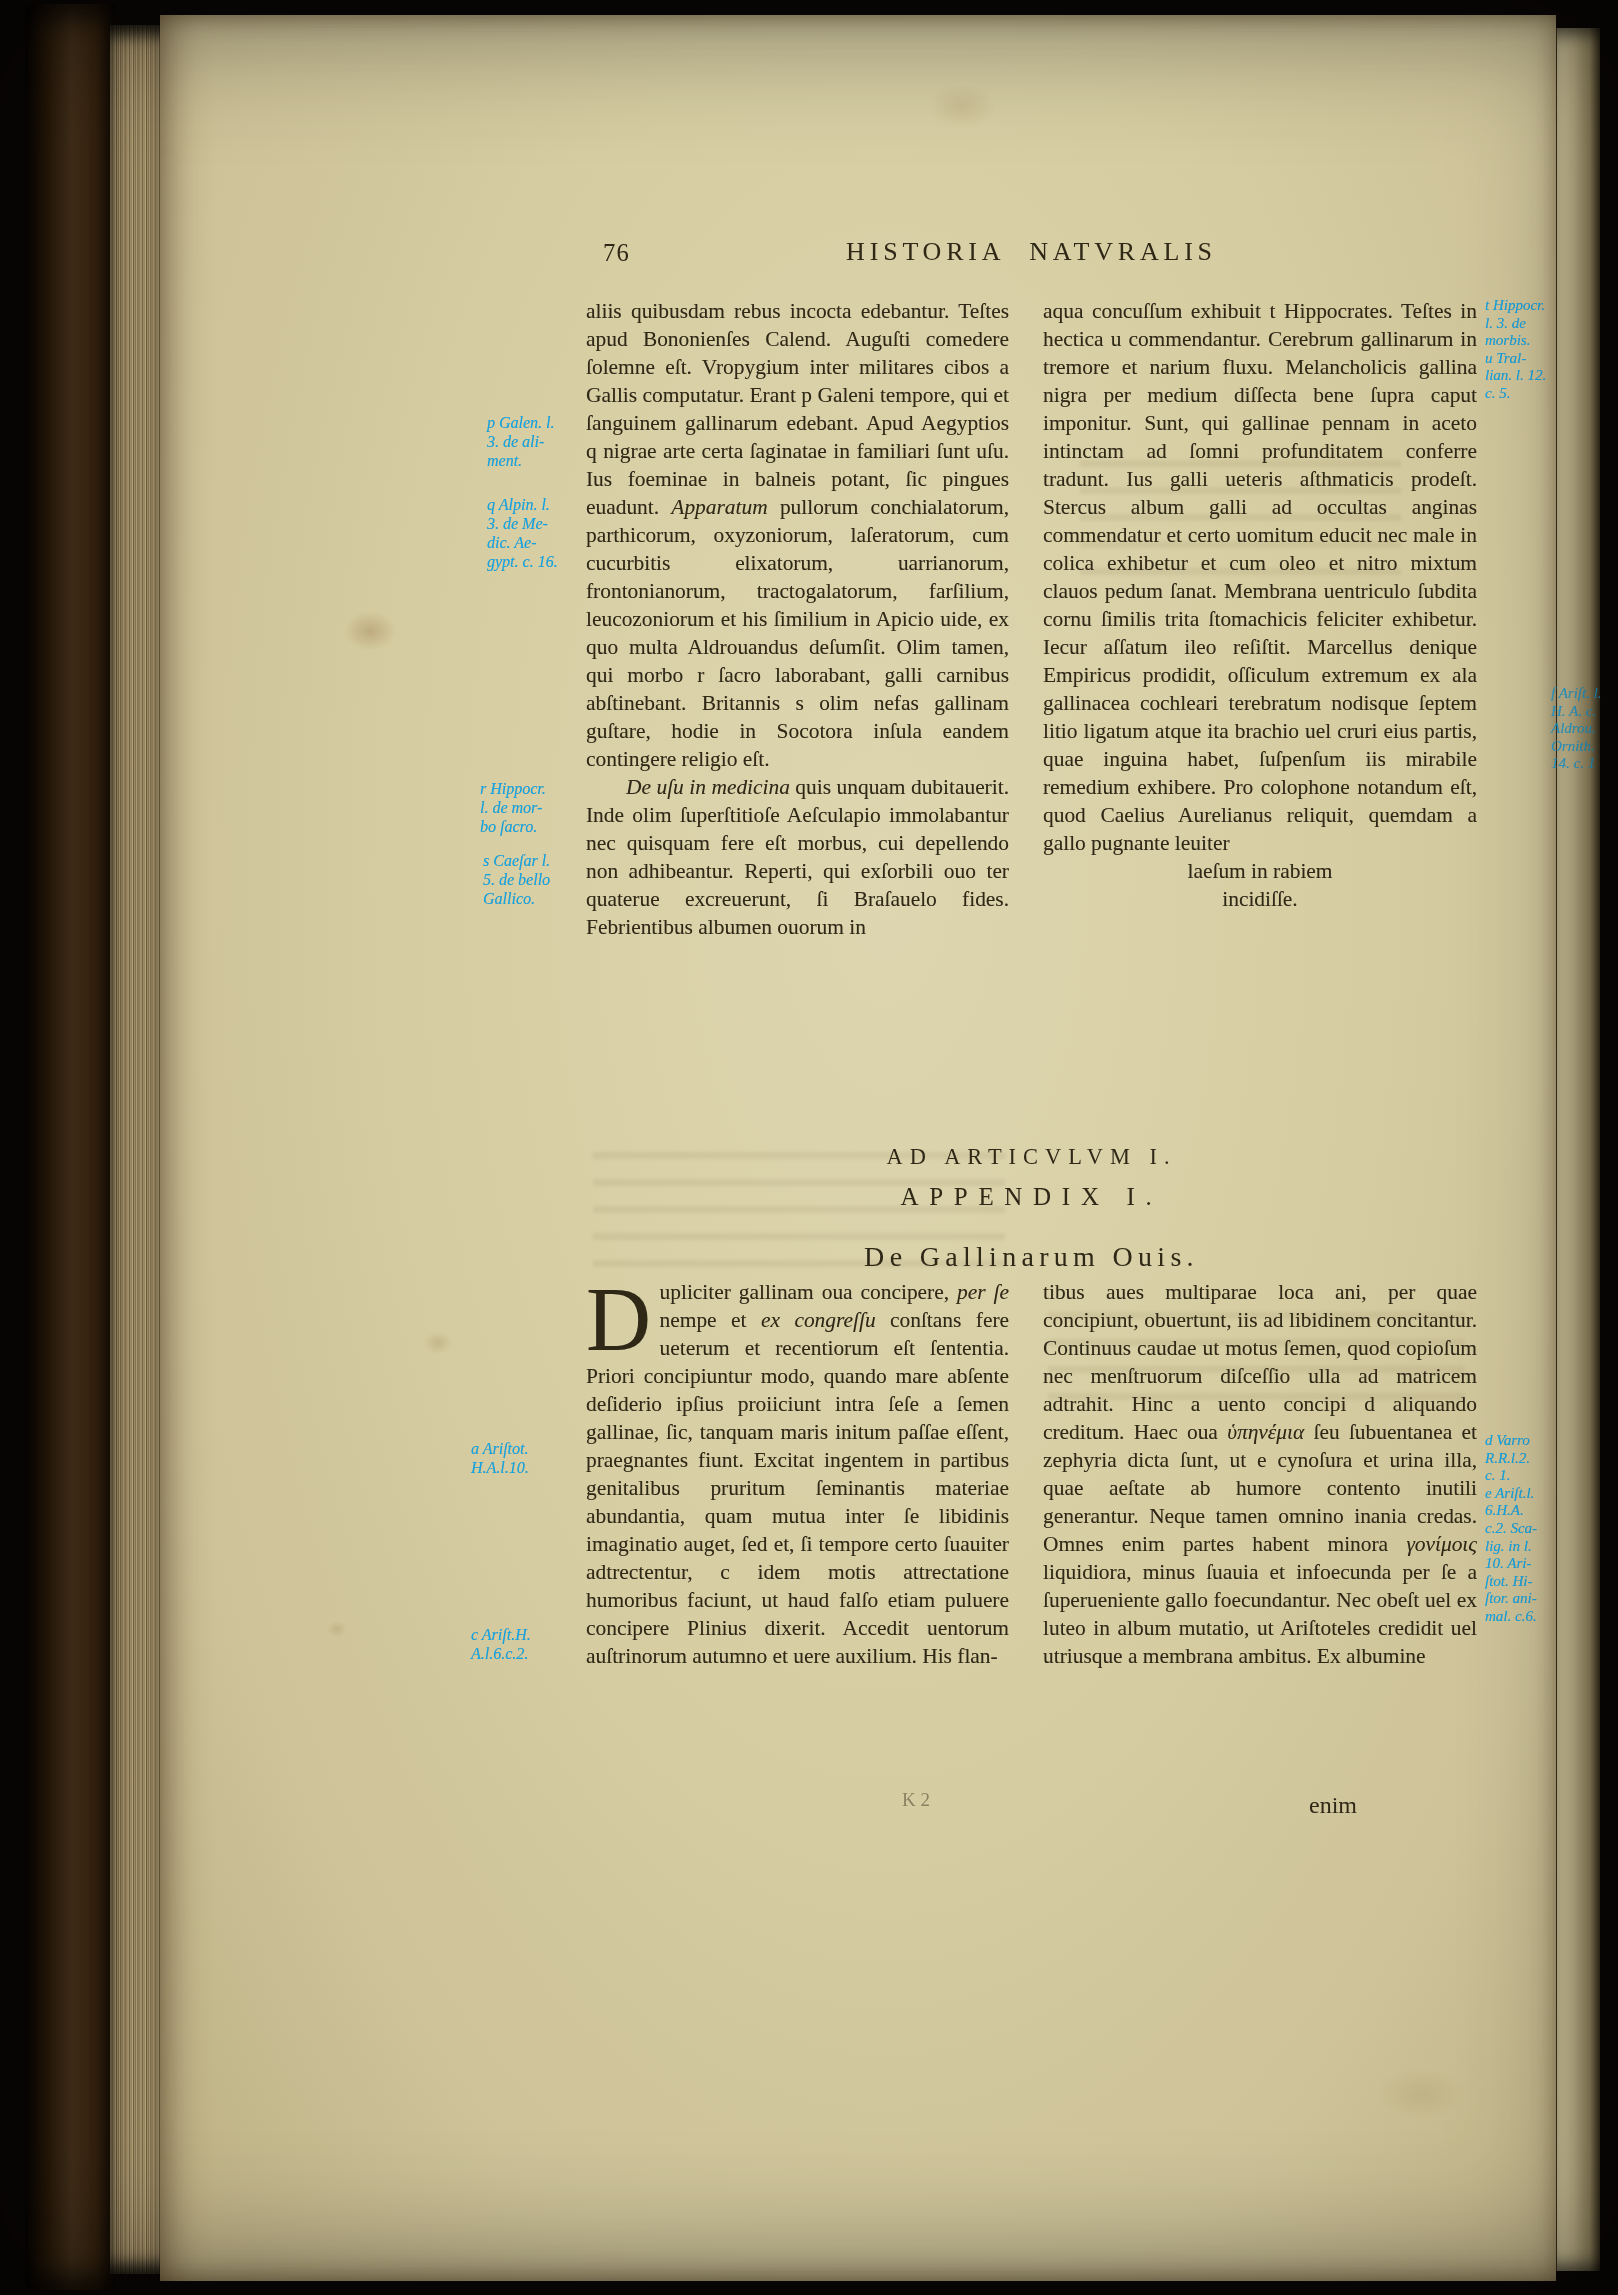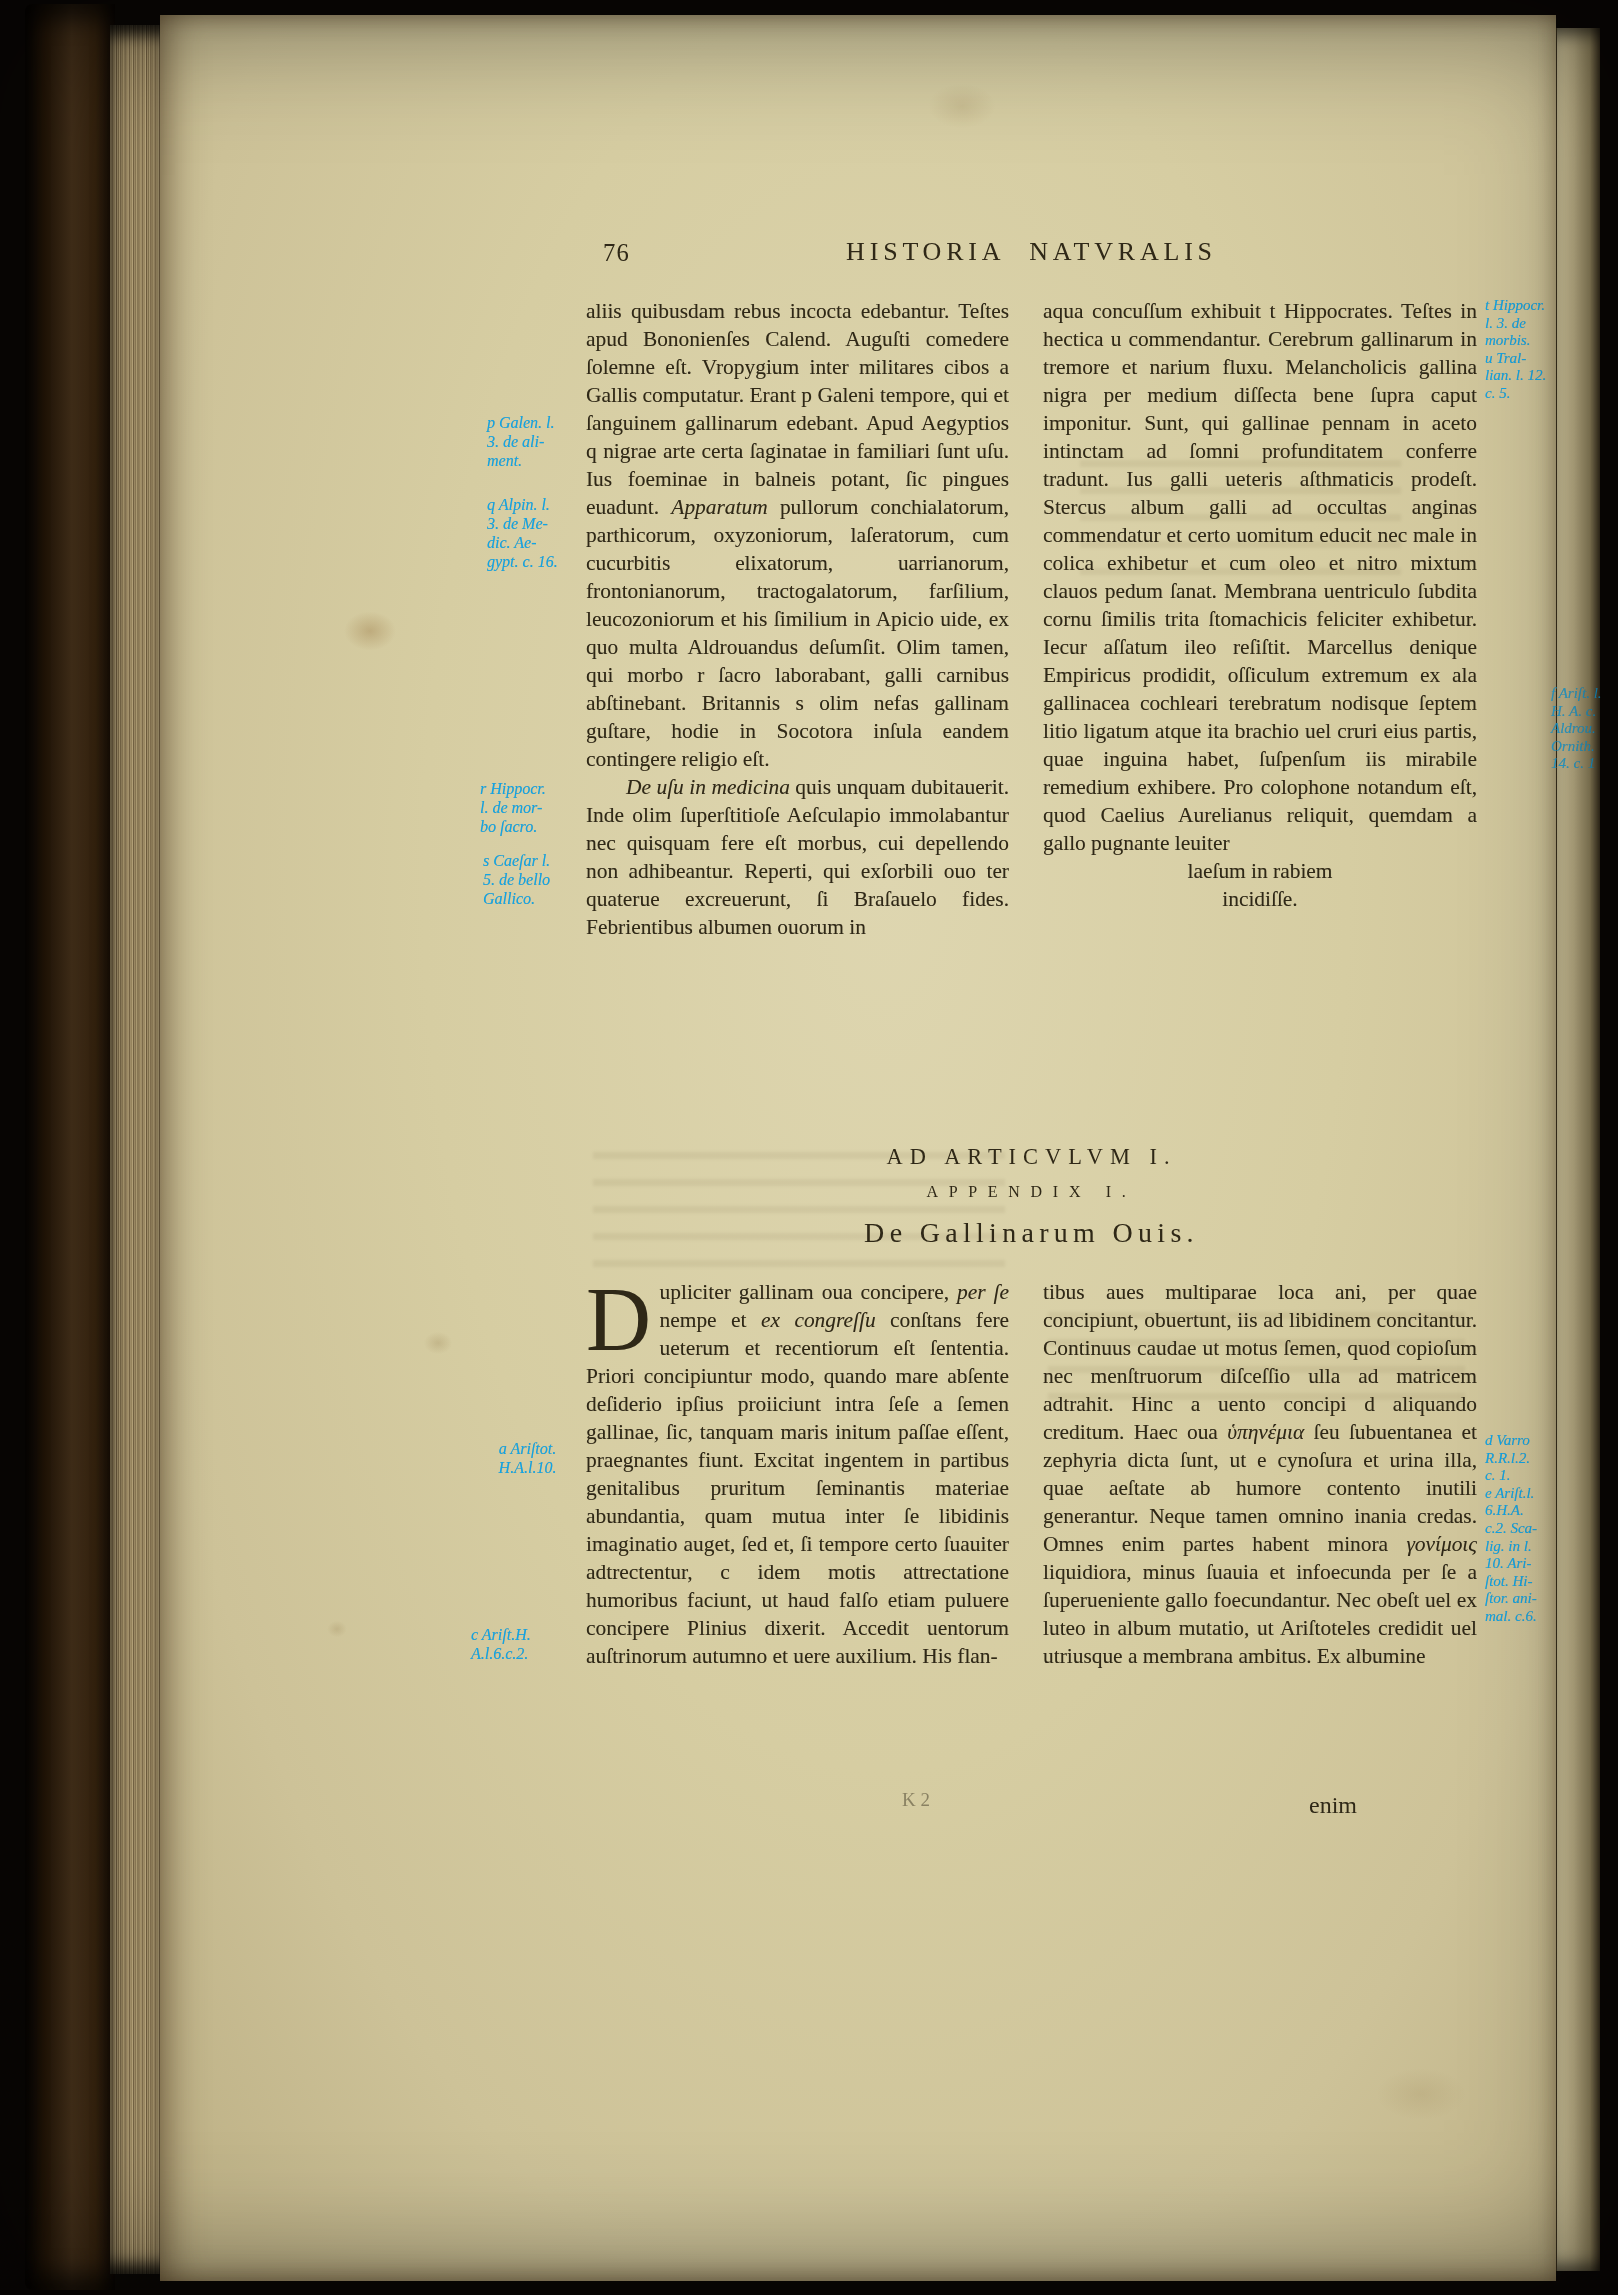--- a/index.html
+++ b/index.html
@@ -49,31 +49,31 @@
   #s2c1{left:586px;top:1278px;width:423px;height:534px;}
   #s2c2{left:1043px;top:1278px;width:434px;height:534px;}
   .para{margin:0;}
   .para.indent{text-indent:40px;}
   .it{font-style:italic;}
   .taper{text-align:center;margin:0;}
   .dropcap{float:left;font-size:90px;line-height:79px;padding:2.1px 8.6px 0 0;}
 
   .heads{position:absolute;left:586px;top:1144px;width:891px;text-align:center;}
   .h1{font-size:22.4px;letter-spacing:7px;margin:0 0 13px 0;}
-  .h2{font-size:16px;letter-spacing:10.7px;margin:0 0 16px 0;}
+  .h2{font-size:25px;letter-spacing:10.7px;margin:0 0 30px 0;}
   .h3{font-size:28px;letter-spacing:5.3px;margin:0;}
 
   .mn{position:absolute;font-style:italic;font-size:16px;line-height:19px;color:#0ea5e9;
       white-space:pre-line;text-shadow:0.2px 0.3px 0.3px rgba(47,40,23,.25);}
   .mn.right{font-size:15px;line-height:17.6px;}
   #mnL1{left:487px;top:413px;width:98px;}
   #mnL2{left:487px;top:495px;width:98px;}
   #mnL3{left:480px;top:779px;width:106px;}
   #mnL4{left:483px;top:851px;width:103px;}
-  #mnL5{left:471px;top:1439px;width:113px;text-align:center;}
+  #mnL5{left:471px;top:1439px;width:113px;}
   #mnL6{left:471px;top:1625px;width:113px;}
   #mnR1{left:1485px;top:297px;width:81px;}
   #mnR2{left:1551px;top:669px;width:65px;opacity:.85;margin-top:16px;}
   #mnR3{left:1485px;top:1432px;width:81px;}
 
   .catchword{position:absolute;left:1309px;top:1792px;width:168px;text-align:left;font-size:24px;}
   .signature{position:absolute;left:823px;top:1789px;width:107px;text-align:right;font-size:19px;opacity:.45;}
 </style>
 </head>
 <body>

